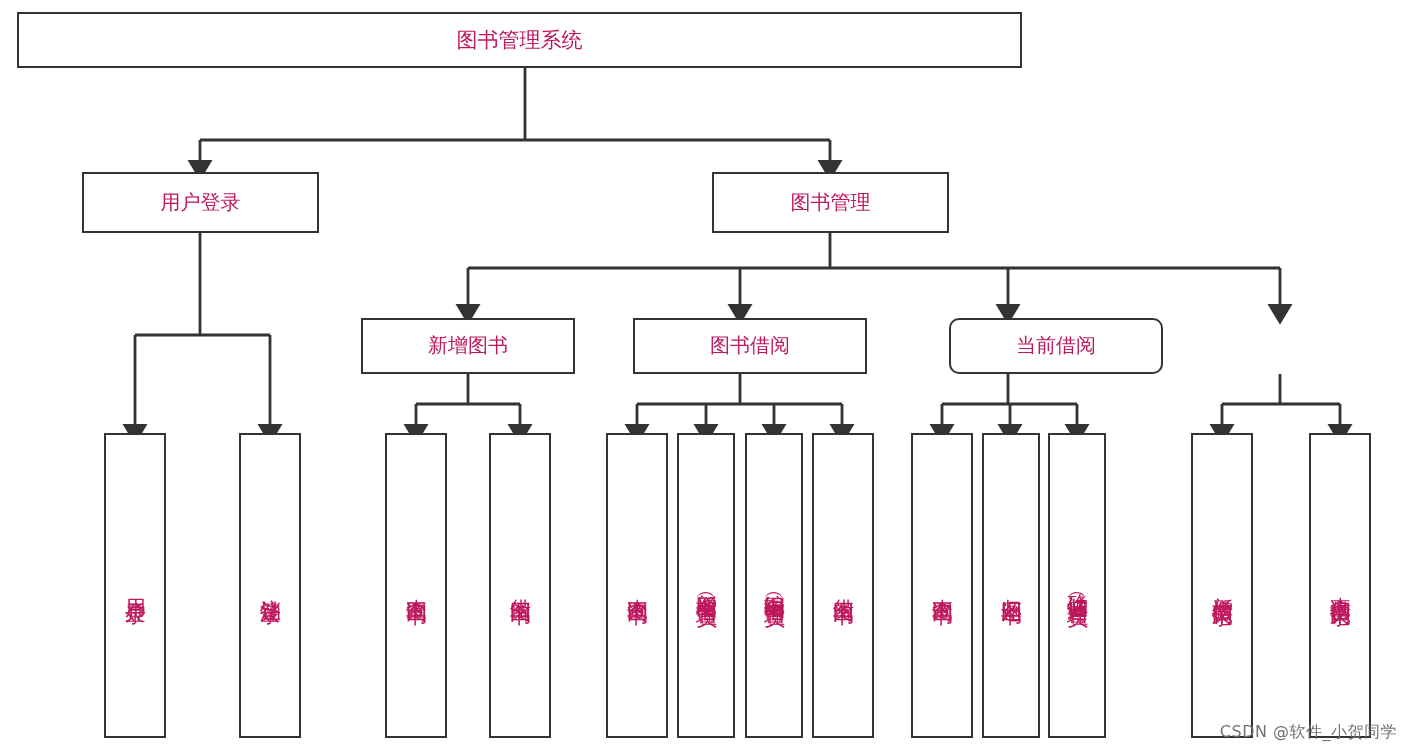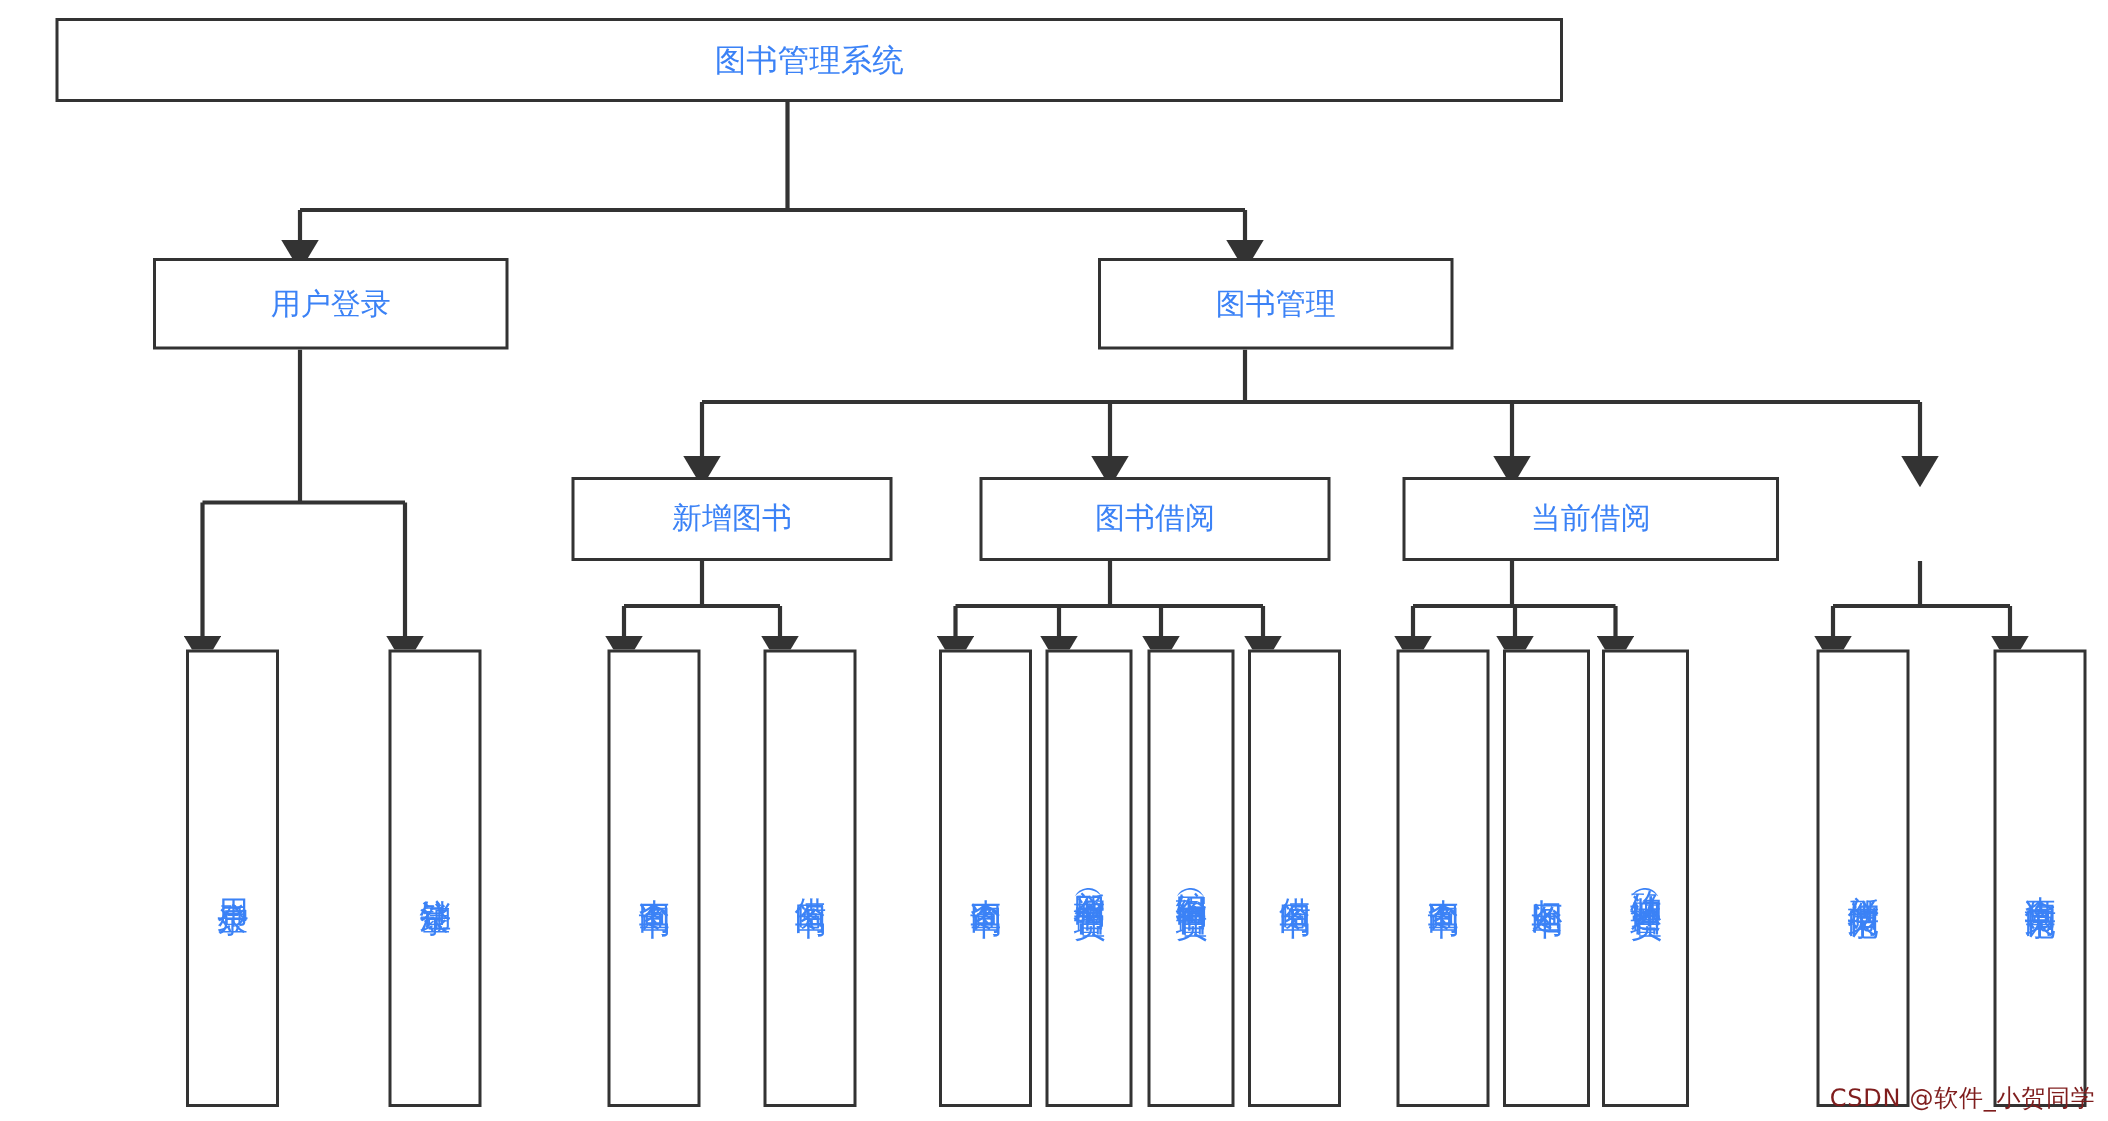--- a/index.html
+++ b/index.html
@@ -30,23 +30,22 @@
     pointer-events: none;
   }
   .node {
     position: absolute;
     background: #ffffff;
     border: 2.5px solid #333333;
     display: flex;
     align-items: center;
     justify-content: center;
     text-align: center;
-    color: #3b82f6;
+    color: #be185d;
     line-height: 1.18;
-    margin-left: 20px;
   }
   .node.horizontal {
     font-size: 20px;
     writing-mode: horizontal-tb;
     padding: 2px 6px;
   }
   .node.vertical {
     writing-mode: vertical-rl;
     text-orientation: upright;
     font-size: 21px;
@@ -56,21 +55,21 @@
     justify-content: center;
   }
   .node.root {
     font-size: 21px;
   }
   #watermark {
     position: absolute;
     right: 8px;
     bottom: 4px;
     font-size: 16px;
-    color: #7f1d1d;
+    color: #737373;
     letter-spacing: 0.5px;
     white-space: nowrap;
     font-family: "DejaVu Sans", "Liberation Sans", sans-serif;
   }
 </style>
 </head>
 <body>
 
 <div id="diagram-root">
 
@@ -130,21 +129,21 @@
   <div class="node horizontal root" style="left:17px; top:12px; width:1005px; height:56px;">图书管理系统</div>
 
   <div class="node horizontal" style="left:82px; top:172px; width:237px; height:61px;">用户登录</div>
 
   <div class="node horizontal" style="left:712px; top:172px; width:237px; height:61px;">图书管理</div>
 
   <div class="node horizontal" style="left:361px; top:318px; width:214px; height:56px;">新增图书</div>
 
   <div class="node horizontal" style="left:633px; top:318px; width:234px; height:56px;">图书借阅</div>
 
-  <div class="node horizontal" style="left:915px; top:318px; width:251px; height:56px;">当前借阅</div>
+  <div class="node horizontal" style="left:949px; top:318px; width:214px; height:56px;border-radius:10px;">当前借阅</div>
 
 
   <div class="node vertical" style="left:104px; top:433px; width:62px; height:305px;">用户登录</div>
 
   <div class="node vertical" style="left:239px; top:433px; width:62px; height:305px;">注销登录</div>
 
   <div class="node vertical" style="left:385px; top:433px; width:62px; height:305px;">查询图书</div>
 
   <div class="node vertical" style="left:489px; top:433px; width:62px; height:305px;">借阅图书</div>
 

